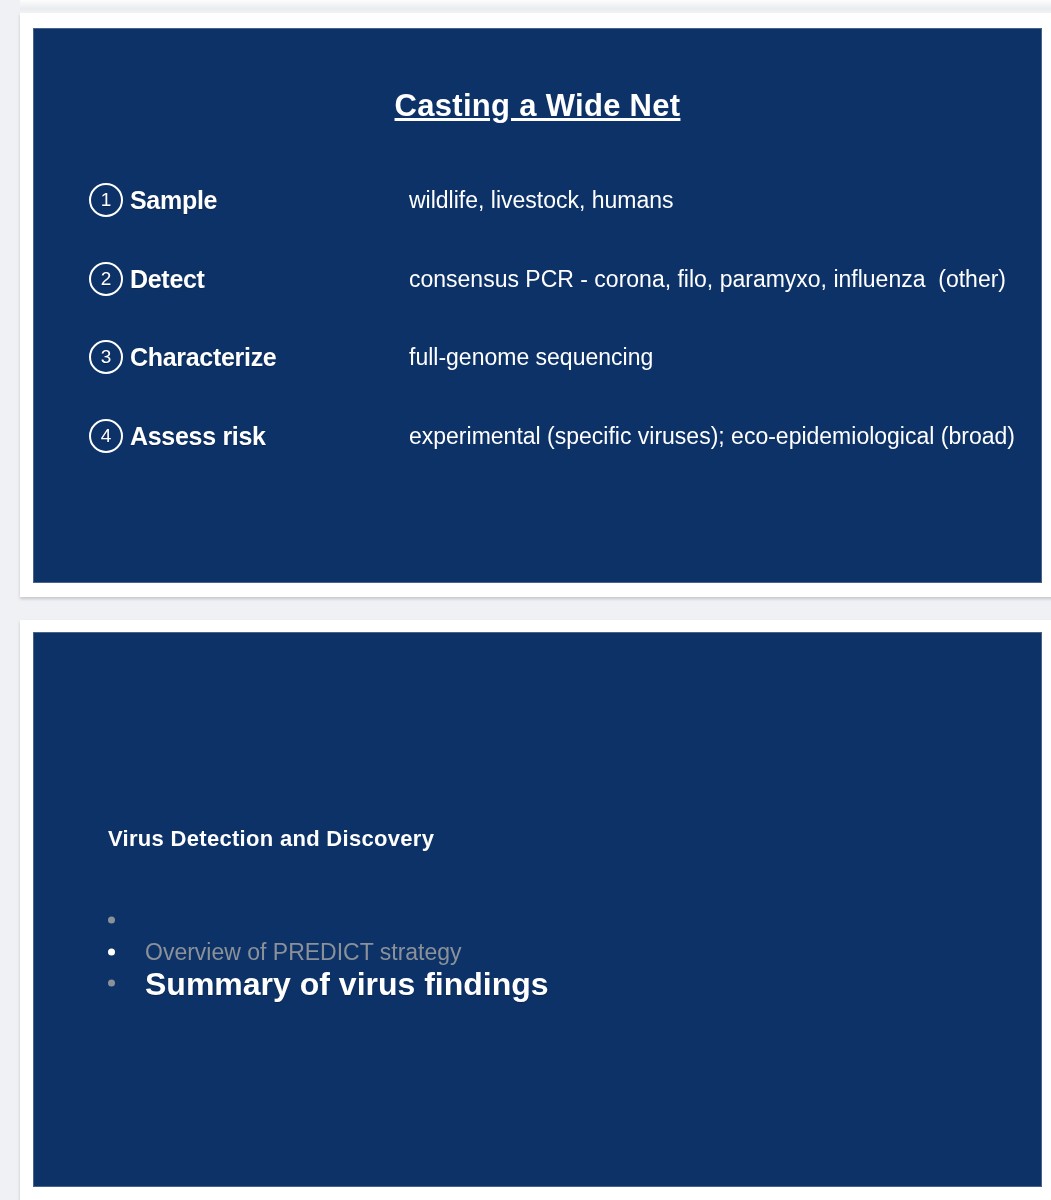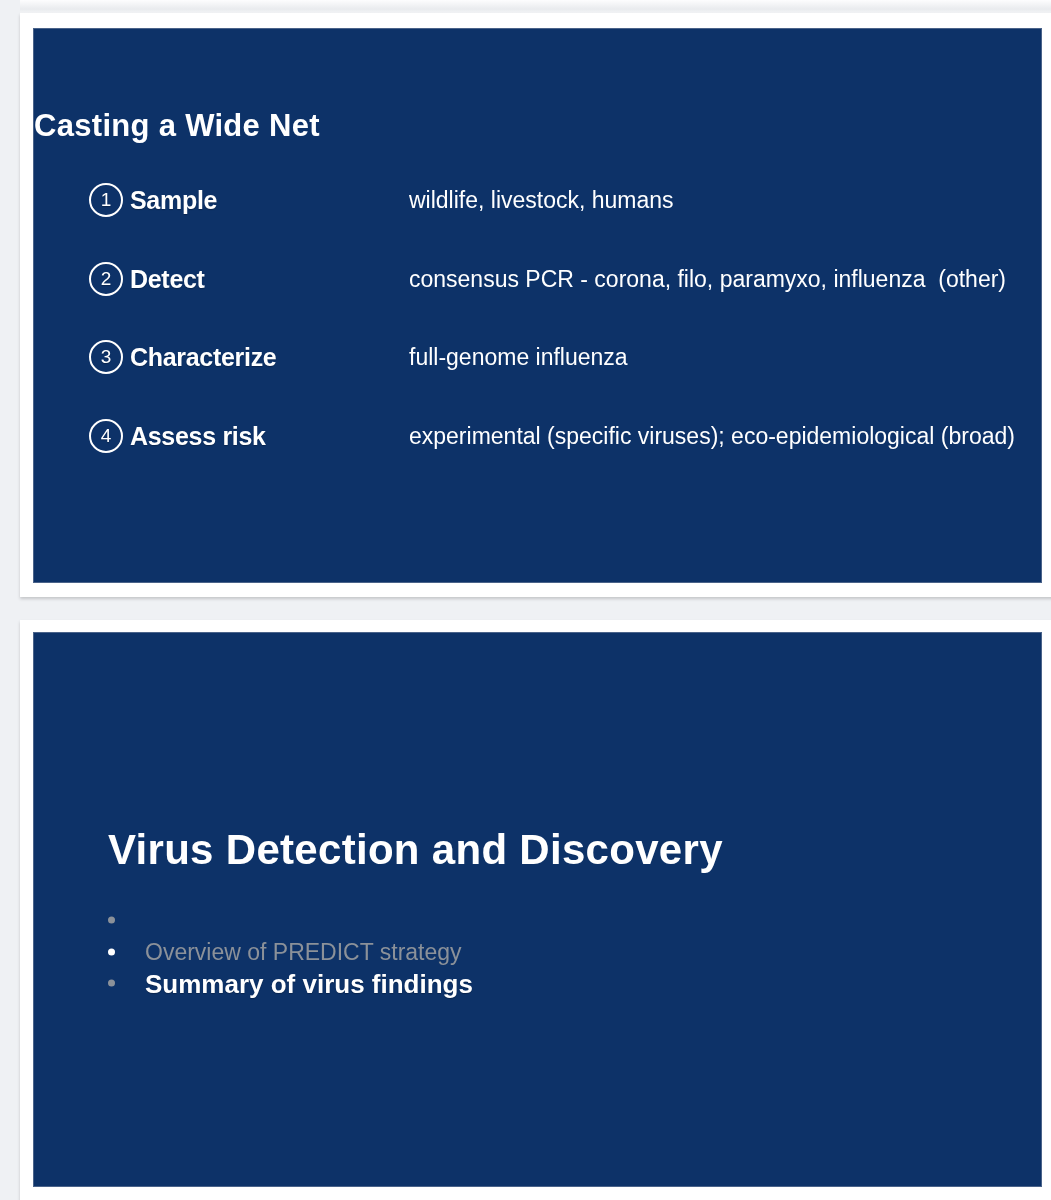--- a/index.html
+++ b/index.html
@@ -24,23 +24,25 @@
   .slide {
     position: absolute; left: 13px; width: 1009px; height: 555px;
     background: #0d3268;
     border: 1px solid rgba(125,140,165,0.55);
   }
   .slide-1 { top: 15px; }
   .slide-2 { top: 12px; }
 
   
   .s1-title {
-    position: absolute; top: 79px; left: 0; right: 0;
+    position: absolute; top: 59px; left: 0; right: 0;
+    text-align: center;
     color: #ffffff; font-size: 31px; font-weight: bold;
     letter-spacing: 0.3px;
+    text-decoration: underline;
   }
   .step-row {
     position: absolute; left: 0; right: 0; height: 36px;
   }
   .step-row.r0 { top: 153px; }
   .step-row.r1 { top: 232px; }
   .step-row.r2 { top: 310px; }
   .step-row.r3 { top: 389px; }
   .step-num {
     position: absolute; left: 55px; top: 50%;
@@ -62,21 +64,21 @@
     position: absolute; left: 327px; top: 50%;
     transform: translateY(-50%);
     color: #ffffff; font-size: 23px; font-weight: 400;
     white-space: pre;
     margin-left: 48px;
   }
 
   
   .s2-title {
     position: absolute; top: 193px; left: 74px;
-    color: #ffffff; font-size: 42px; font-weight: bold;
+    color: #ffffff; font-size: 22px; font-weight: bold;
     letter-spacing: 0.3px;
   }
   .bullet-row {
     position: absolute; left: 0; right: 0; height: 32px;
   }
   .bullet-row.b0 { top: 271px; }
   .bullet-row.b1 { top: 303px; }
   .bullet-row.b2 { top: 334px; }
   .bullet-dot {
     position: absolute; left: 74px; top: 50%;
@@ -84,21 +86,21 @@
     width: 7px; height: 7px; border-radius: 50%;
     background: #8b9199;
   }
   .bullet-text {
     position: absolute; left: 111px; top: 50%;
     transform: translateY(-50%);
     font-size: 23px; color: #8b9199; font-weight: 400; margin-top: 32px;
   }
   .bullet-row.active .bullet-dot { background: #ffffff; }
   .bullet-row.active .bullet-text {
-    color: #ffffff; font-weight: bold; font-size: 26px;
+    color: #ffffff; font-weight: bold; font-size: 32px;
     text-shadow: 0 1px 1px rgba(0,0,0,0.25);
   }
 </style>
 </head>
 <body>
 
 <div class="top-strip"></div>
 
 <div class="card card-1">
   <div class="slide slide-1">
@@ -113,21 +115,21 @@
 
     <div class="step-row r1">
       <div class="step-num">2</div>
       <div class="step-label">Detect</div>
       <div class="step-desc">consensus PCR - corona, filo, paramyxo, influenza  (other)</div>
     </div>
 
     <div class="step-row r2">
       <div class="step-num">3</div>
       <div class="step-label">Characterize</div>
-      <div class="step-desc">full-genome influenza</div>
+      <div class="step-desc">full-genome sequencing</div>
     </div>
 
     <div class="step-row r3">
       <div class="step-num">4</div>
       <div class="step-label">Assess risk</div>
       <div class="step-desc">experimental (specific viruses); eco-epidemiological (broad)</div>
     </div>
 
   </div>
 </div>

